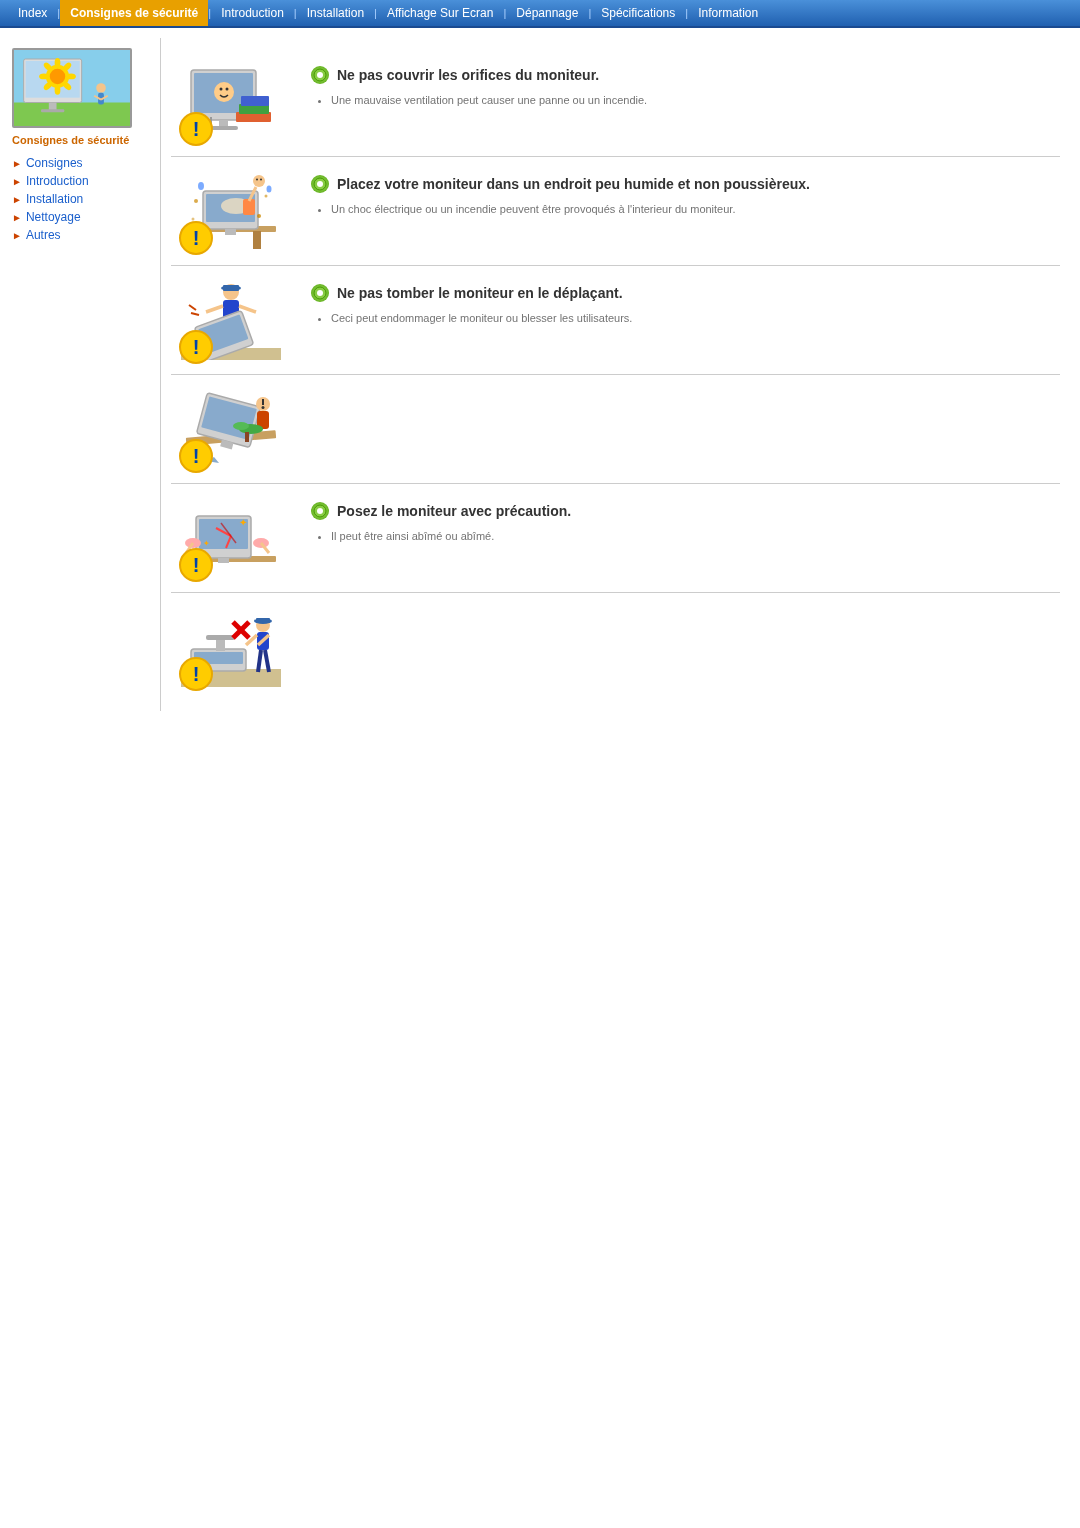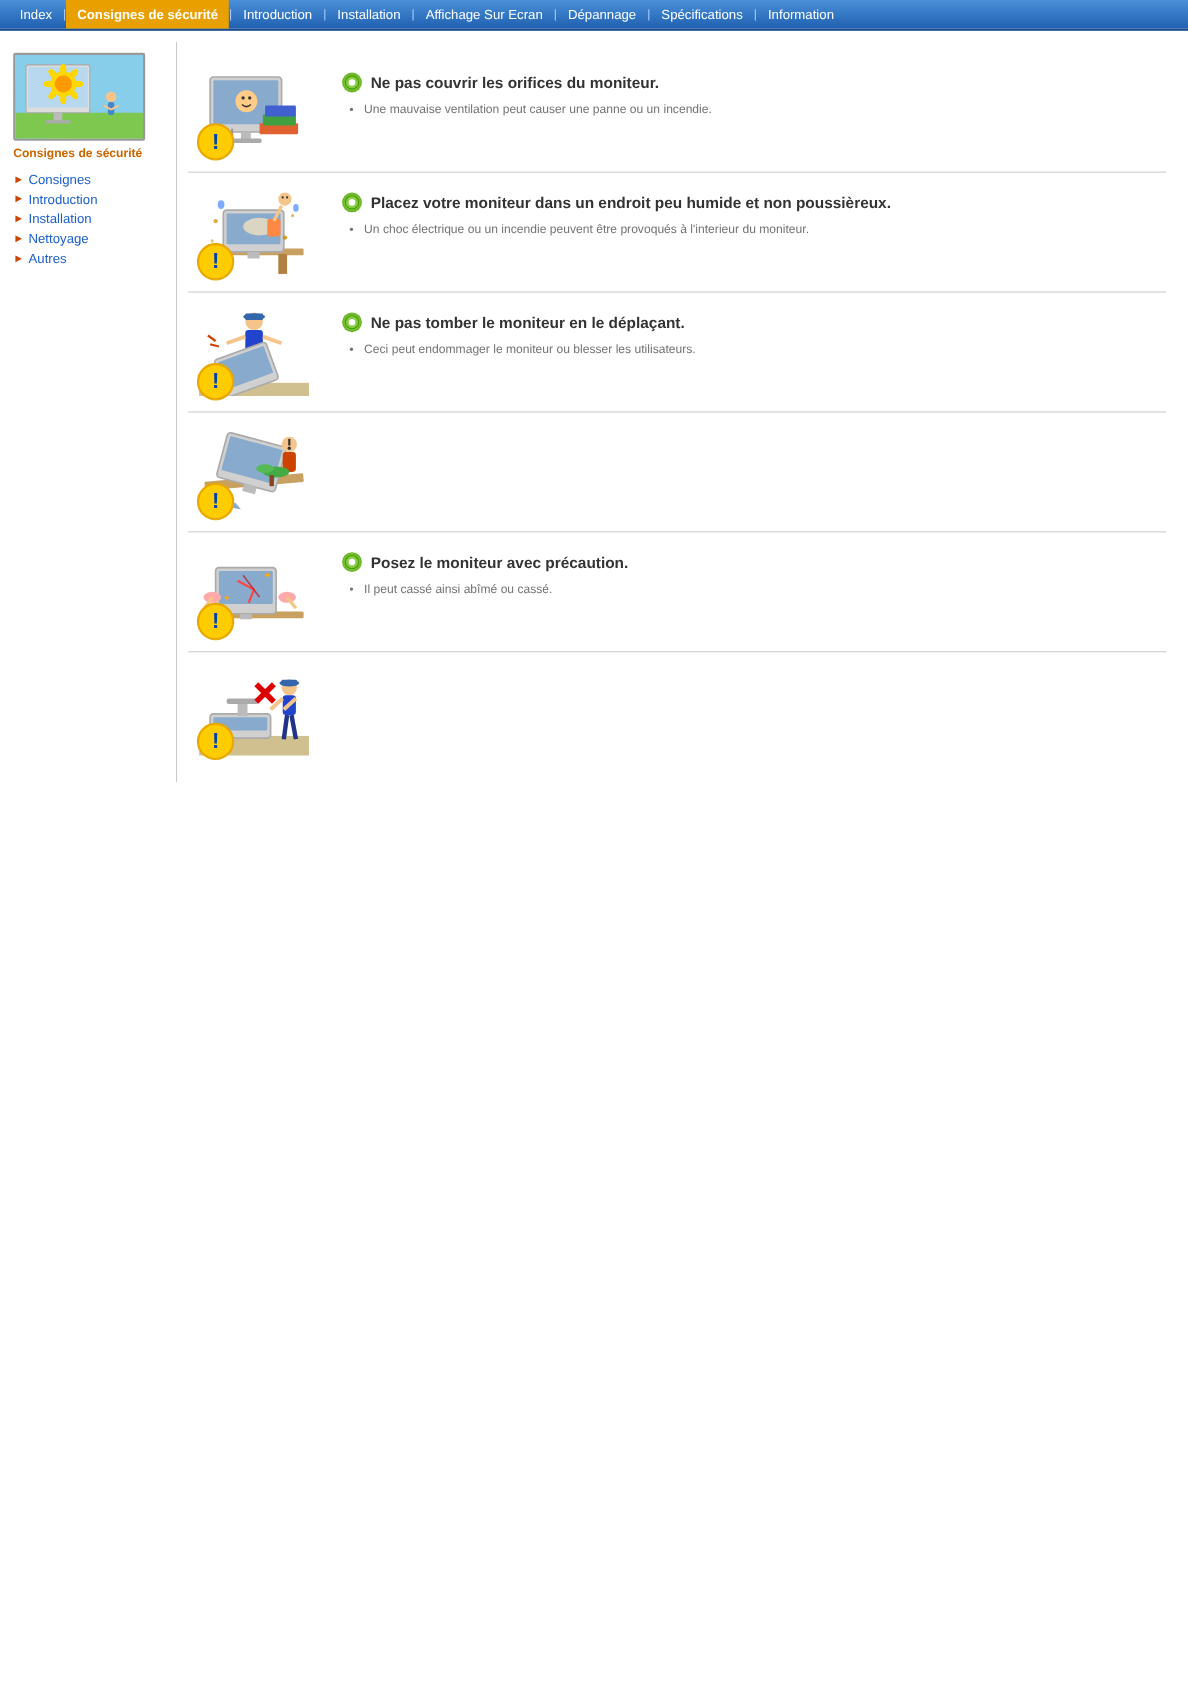--- a/index.html
+++ b/index.html
@@ -443,21 +443,21 @@
         <div class="safety-title">
           <div class="safety-title-icon">
             <svg width="14" height="14" viewBox="0 0 14 14">
                 <circle cx="7" cy="7" r="6" fill="#88cc44" stroke="#449900" stroke-width="1"></circle>
                 <circle cx="7" cy="7" r="3" fill="#fff"></circle>
               </svg>
           </div>
           <span>Posez le moniteur avec précaution.</span>
         </div>
         <ul class="safety-bullet">
-          <li>Il peut cassé ainsi abîmé ou cassé.</li>
+          <li>Il peut être ainsi abîmé ou abîmé.</li>
         </ul>
       </div>
     </div>
 
     <div class="safety-item">
       <div class="safety-icon-wrap">
         <svg class="illus" viewBox="0 0 100 80">
 
           <rect x="0" y="62" width="100" height="18" fill="#d0c090"></rect>
 

